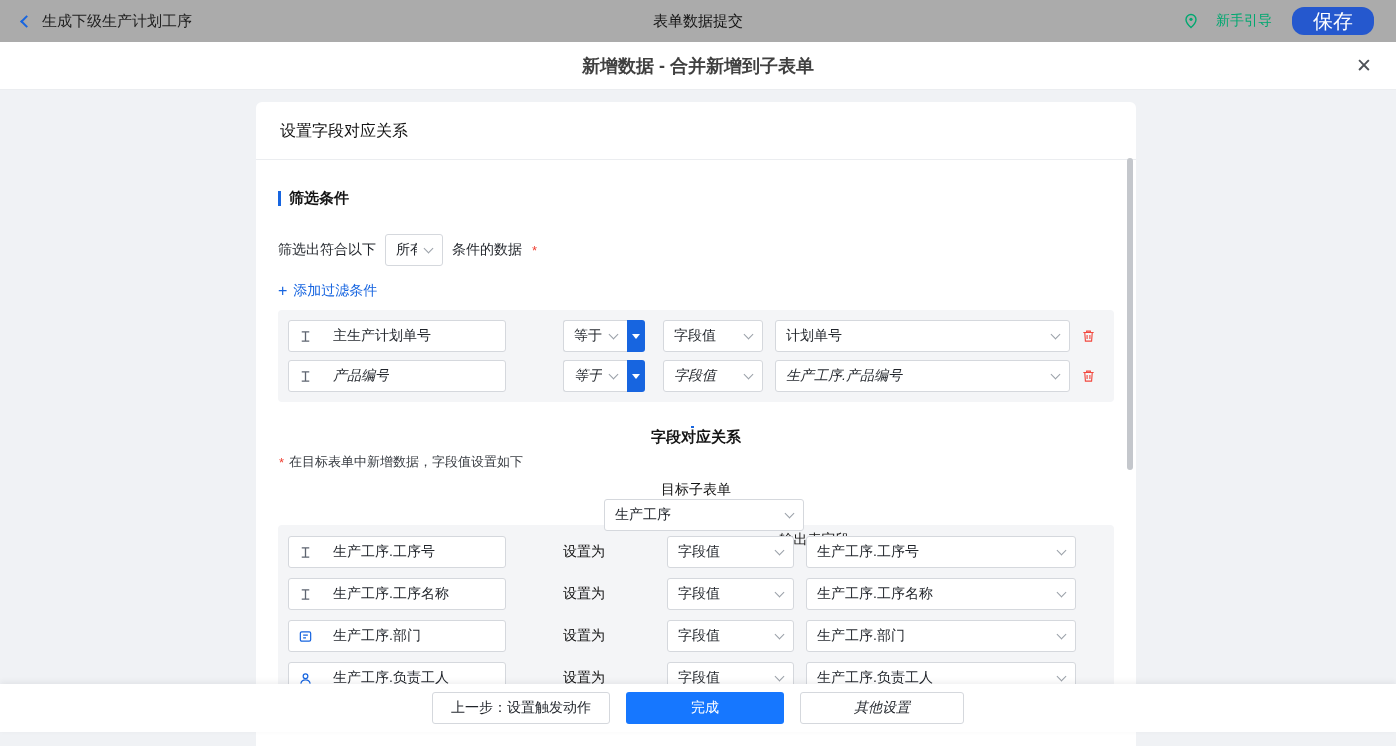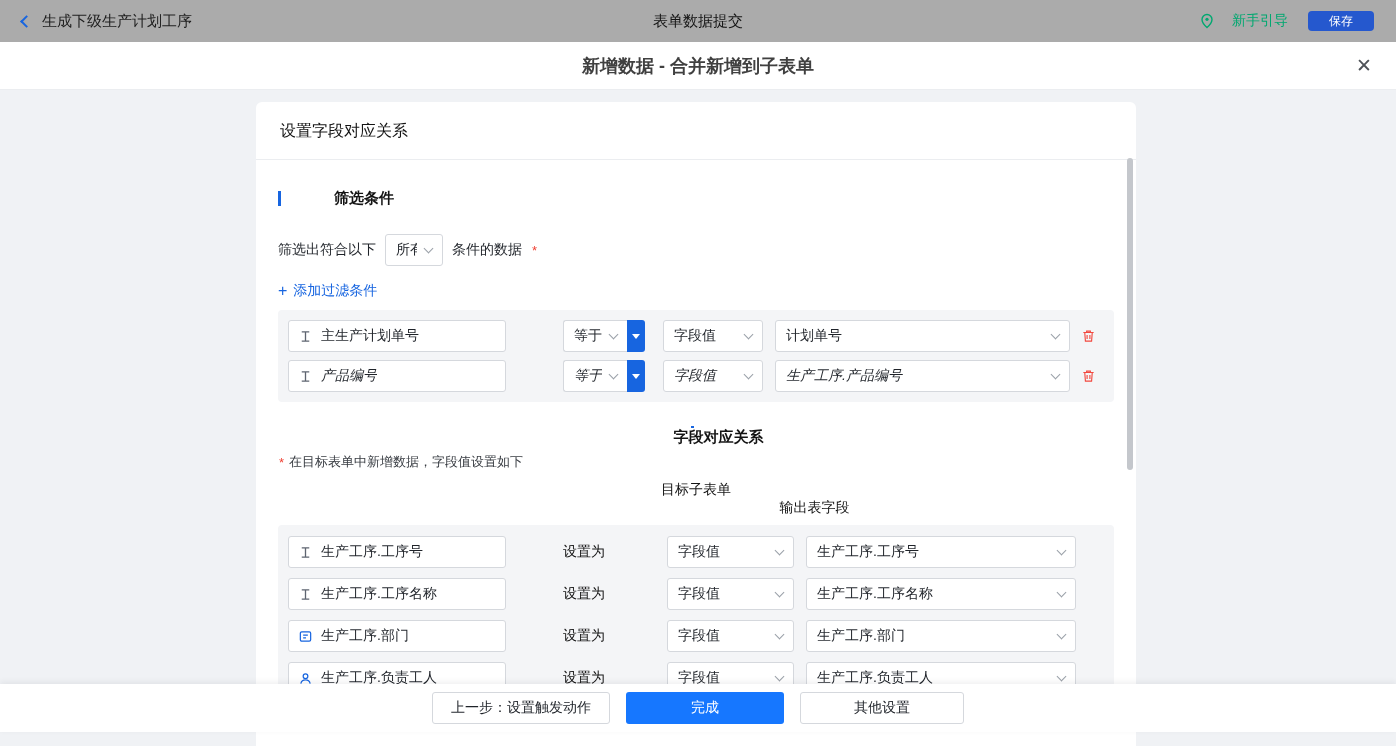--- a/index.html
+++ b/index.html
@@ -7,52 +7,52 @@
   body { font-family:"Liberation Sans","DejaVu Sans",sans-serif; background:#f0f2f5; position:relative; overflow:hidden; color:#1f2329; font-size:14px; }
 
   
   .topbar { position:absolute; top:0; left:0; width:100%; height:42px; background:#ababab; display:flex; align-items:center; padding:0 22px; z-index:40; }
   .back { display:flex; align-items:center; gap:11px; cursor:pointer; z-index:2; }
   .back-chevron { width:9px; height:9px; border-left:2.2px solid #1765e0; border-bottom:2.2px solid #1765e0; transform:rotate(45deg); margin-top:1px; }
   .back-label { font-size:15px; color:#1c1c1c; }
   .topbar-title { position:absolute; left:0; right:0; text-align:center; font-size:15px; color:#141414; }
   .topbar-right { margin-left:auto; display:flex; align-items:center; gap:20px; z-index:2; }
   .guide { display:flex; align-items:center; gap:18px; color:#00a870; font-size:14px; cursor:pointer; }
-  .save-btn { background:#2558ce; color:#fff; border:none; border-radius:4px; height:20px; padding:0 21px; font-size:12px; cursor:pointer; font-family:inherit; }
+  .save-btn { background:#2558ce; color:#fff; border:none; border-radius:12px; height:28px; padding:0 21px; font-size:20px; cursor:pointer; font-family:inherit; }
 
   
   .dialog-header { position:absolute; top:42px; left:0; width:100%; height:48px; background:#fff; display:flex; align-items:center; justify-content:center; border-bottom:1px solid #ebedf0; z-index:30; }
   .dialog-title { font-size:18px; font-weight:700; color:#404040; }
   .close-icon { position:absolute; right:24px; top:11px; font-size:19px; color:#4e5258; cursor:pointer; line-height:26px; }
 
   
   .card { position:absolute; left:256px; top:102px; width:880px; height:660px; background:#fff; border-radius:6px; z-index:5; }
   .card-header { padding:19px 24px 17px; font-size:16px; color:#141414; border-bottom:1px solid #ebedf0; }
   .card-body { padding:0 22px; }
 
   .section-title { display:flex; align-items:center; margin-top:28px; height:21px; }
   .blue-bar { width:3px; height:15px; background:#1765e0; margin-right:8px; }
-  .section-title b { font-size:15px; color:#141414; font-weight:700;margin-left:45px; }
+  .section-title b { font-size:15px; color:#141414; font-weight:700; }
 
   .filter-line { display:flex; align-items:center; margin-top:25px; gap:9px; font-size:14px; color:#1f2329; }
   .req { color:#f04134; font-size:13px; margin-left:1px; }
 
   .sel { height:32px; background:#fff; border:1px solid #d5d8dd; border-radius:3px; display:flex; align-items:center; padding:0 10px; font-size:14px; color:#1f2329; cursor:pointer; }
   .sel-text { flex:1; white-space:nowrap; overflow:hidden; }
   .caret { width:7px; height:7px; border-right:1.4px solid #9aa0a8; border-bottom:1.4px solid #9aa0a8; transform:rotate(45deg); margin-top:-4px; margin-left:8px; flex:none; }
   .match-sel { width:58px; }
 
   .add-link { margin-top:16px; color:#1765e0; display:inline-flex; align-items:center; gap:6px; font-size:14px; cursor:pointer; }
   .plus { font-size:16px; line-height:14px; }
 
   .panel { background:#f4f5f7; border-radius:4px; margin-top:10px; padding:10px; }
   .f-row { display:flex; align-items:center; height:32px; margin-bottom:8px; }
   .f-row:last-child { margin-bottom:0;font-style:italic; }
 
-  .field-box { width:218px; height:32px; background:#fff; border:1px solid #d5d8dd; border-radius:3px; display:flex; align-items:center; padding:0 9px; gap:8px; flex:none; }
+  .field-box { width:218px; height:32px; background:#fff; border:1px solid #d5d8dd; border-radius:3px; display:flex; align-items:center; padding:0 9px; gap:20px; flex:none; }
   .f-icon { display:flex; align-items:center; flex:none; }
   .f-text { white-space:nowrap; overflow:hidden; font-size:14px; }
 
   .op-widget { display:flex; width:128px; height:32px; margin-left:11px; flex:none;padding-left:46px; }
   .op-main { flex:1; background:#fff; border:1px solid #d5d8dd; border-right:none; border-radius:3px 0 0 3px; display:flex; align-items:center; padding:0 10px; }
   .op-addon { width:26px; background:#1765e0; border-radius:0 3px 3px 0; display:flex; align-items:center; justify-content:center; cursor:pointer; }
   .tri-down { width:0; height:0; border-left:4px solid transparent; border-right:4px solid transparent; border-top:5px solid #fff; }
 
   .type-sel { width:100px; margin-left:18px; flex:none; }
   .value-sel { width:295px; margin-left:12px; flex:none; }
@@ -68,21 +68,21 @@
   .m-row { display:flex; align-items:center; height:34px; margin-bottom:8px; }
   .m-set { margin-left:57px; width:44px; font-size:14px; color:#141414; flex:none; }
   .m-type-sel { width:127px; margin-left:60px; flex:none; }
   .m-value-sel { width:270px; margin-left:12px; flex:none; }
 
   
   .footer { position:absolute; left:0; top:684px; width:100%; height:48px; background:#fff; box-shadow:0 -2px 6px rgba(31,35,41,.07); display:flex; align-items:center; justify-content:center; gap:16px; z-index:20; }
   .btn { height:32px; border-radius:3px; font-size:14px; font-family:inherit; cursor:pointer; }
   .btn-outline { background:#fff; border:1px solid #d5d8dd; color:#1f2329; padding:0 18px; }
   .btn-primary { background:#1677ff; border:none; color:#fff; min-width:158px; }
-  .btn-other { min-width:164px; }
+  .btn-other { min-width:164px;font-style:italic; }
 
   .scroll-thumb { position:absolute; left:1127px; top:158px; width:6px; height:312px; background:#c4c7cc; border-radius:3px; z-index:25; }
 </style>
 </head>
 <body>
 
 <div class="topbar">
   <div class="back">
     <span class="back-chevron"></span>
     <span class="back-label">生成下级生产计划工序</span>
@@ -208,20 +208,24 @@
       <b>字段对应关系</b>
     </div>
 
     <div class="hint">
       <span class="req">*</span>
       <span>在目标表单中新增数据，字段值设置如下</span>
     </div>
 
     <div class="target-row">
       <span class="target-label">目标子表单</span>
+      <div class="sel target-sel">
+        <span class="sel-text">生产工序</span>
+        <span class="caret"></span>
+      </div>
       <span class="output-label">输出表字段</span>
     </div>
 
     <div class="map-panel">
 
       <div class="m-row">
         <div class="field-box">
           <span class="f-icon">
             <svg width="15" height="15" viewBox="0 0 16 16" fill="none" stroke="#5e6470" stroke-width="1.4">
                 <path d="M4 3h8M8 3v10M4 13h8"></path>

